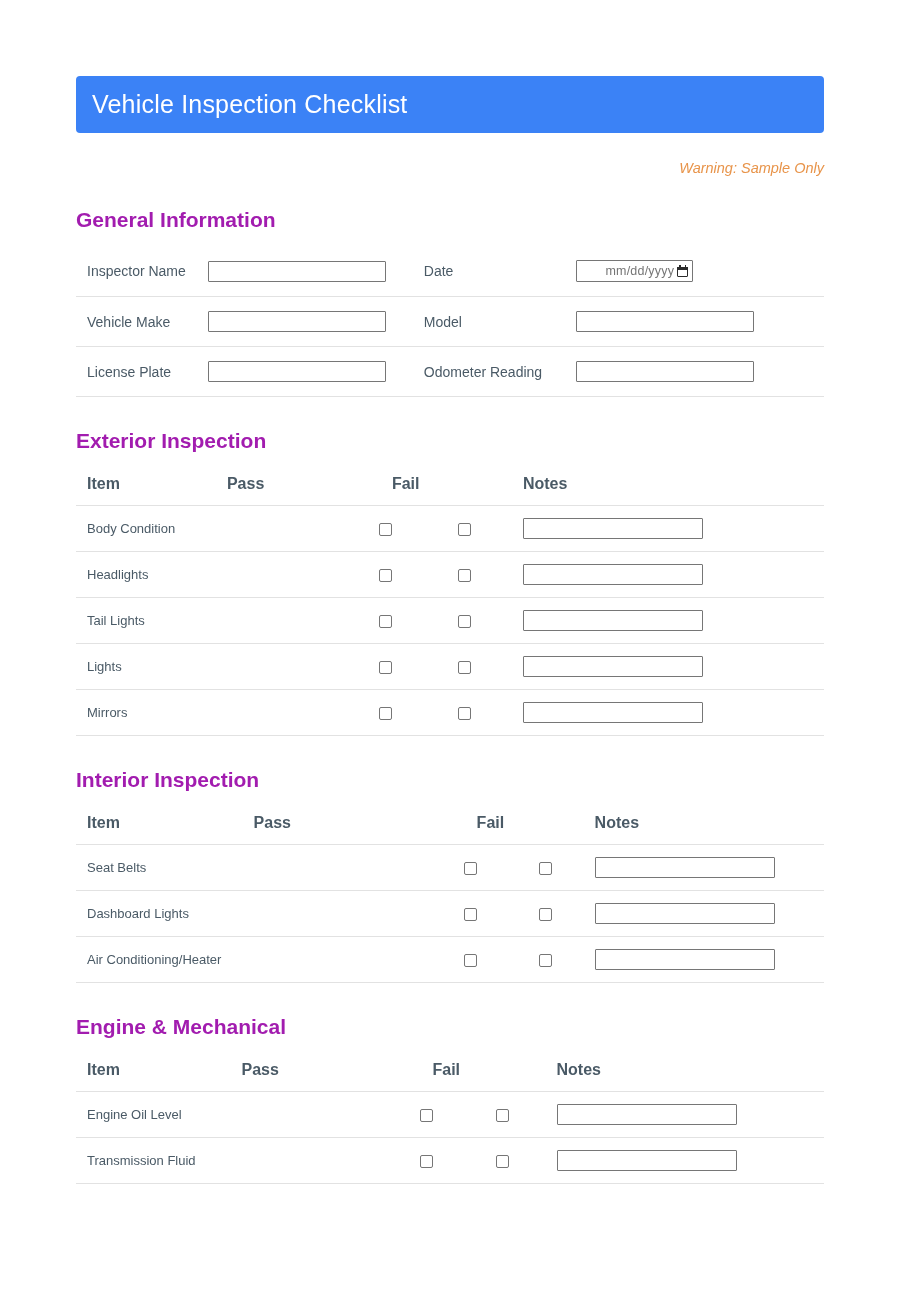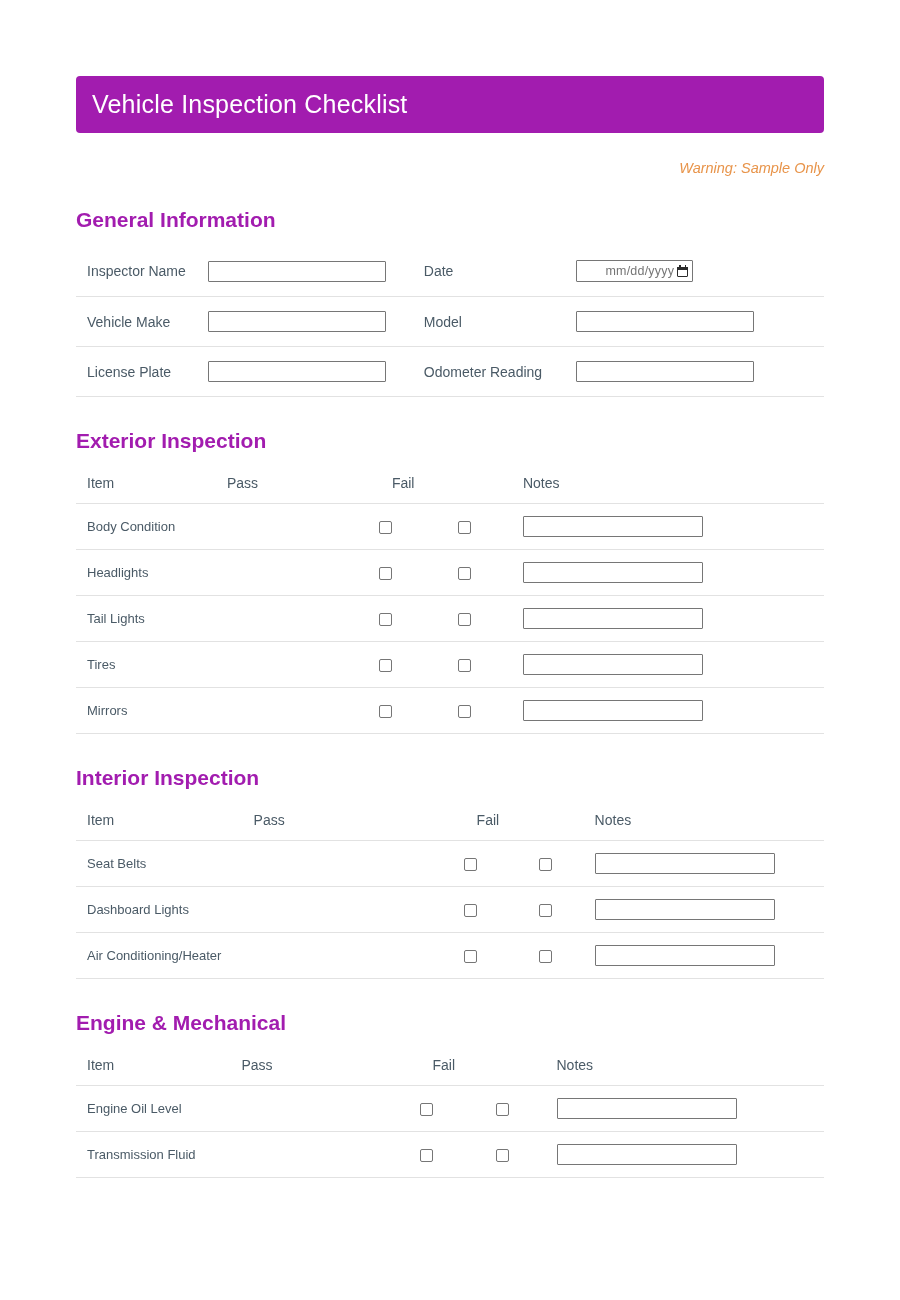--- a/index.html
+++ b/index.html
@@ -16,21 +16,21 @@
     color: #333333;
   }
   .page {
     width: 900px;
     box-sizing: border-box;
     padding: 76px 76px 0 76px;
   }
 
   
   .title-bar {
-    background: #a21caf;
+    background: #3b82f6;
     border-radius: 4px;
     height: 57px;
     display: flex;
     align-items: center;
     padding: 0 16px;
     box-sizing: border-box;
   }
   .title-bar h1 {
     margin: 0;
     font-size: 25px;
@@ -57,22 +57,22 @@
   }
 
   
   table {
     border-collapse: collapse;
     width: 748px;
     margin-top: 14px;
     table-layout: auto;
   }
   table th {
-    font-size: 14px;
-    font-weight: normal;
+    font-size: 16px;
+    font-weight: bold;
     color: #4a5a66;
     text-align: left;
     padding: 8px 0 12px 0;
     border-bottom: 1px solid #e2e2e2;
     white-space: nowrap;
   }
   table td {
     font-size: 13px;
     color: #4a5a66;
     padding: 12px 0;
@@ -286,21 +286,21 @@
           <td class="col-fail ext-gap-2"><span class="cb"></span></td>
           <td class="col-notes ext-gap-3"><input type="text" class="input-notes" style=""></td>
         </tr>
         <tr>
           <td class="col-item">Tail Lights</td>
           <td class="col-pass ext-gap-1"><span class="cb"></span></td>
           <td class="col-fail ext-gap-2"><span class="cb"></span></td>
           <td class="col-notes ext-gap-3"><input type="text" class="input-notes" style=""></td>
         </tr>
         <tr>
-          <td class="col-item">Tires</td>
+          <td class="col-item">Lights</td>
           <td class="col-pass ext-gap-1"><span class="cb"></span></td>
           <td class="col-fail ext-gap-2"><span class="cb"></span></td>
           <td class="col-notes ext-gap-3"><input type="text" class="input-notes" style=""></td>
         </tr>
         <tr>
           <td class="col-item">Mirrors</td>
           <td class="col-pass ext-gap-1"><span class="cb"></span></td>
           <td class="col-fail ext-gap-2"><span class="cb"></span></td>
           <td class="col-notes ext-gap-3"><input type="text" class="input-notes" style=""></td>
         </tr>

